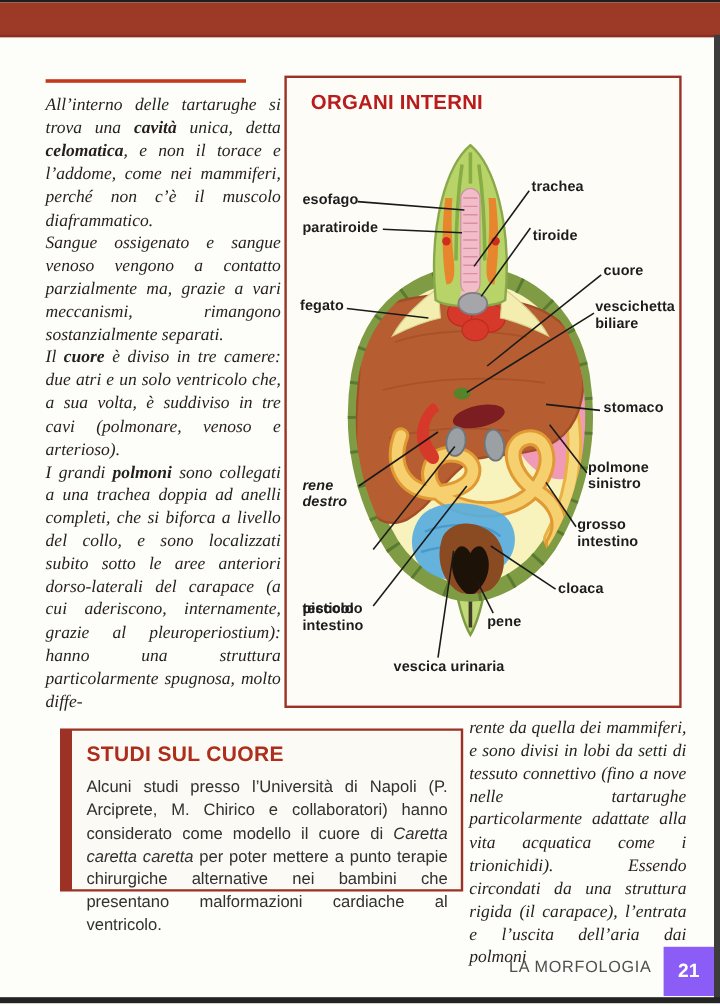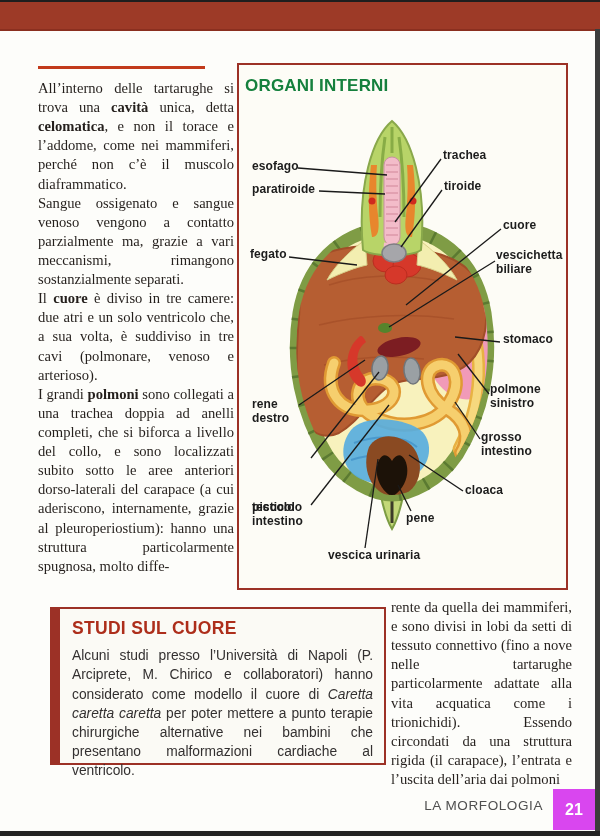--- a/index.html
+++ b/index.html
@@ -10,50 +10,50 @@
           border-bottom:2px solid #8a2f1f;}
   .edge-right{position:absolute;left:595px;top:29px;width:5px;height:803px;background:#3c3c3c;}
   .edge-bottom{position:absolute;left:0;top:831px;width:600px;height:5px;background:#232323;}
 
   
   .leftcol{position:absolute;left:38px;top:62px;width:196px;}
   .h-main{font:bold 18px/1.1 "Liberation Sans",sans-serif;letter-spacing:-0.4px;color:#181512;}
   .h-rule{width:167px;height:3px;background:#c23a1b;margin-top:4px;margin-bottom:10px;}
   .serif-text{font-family:"Liberation Serif",serif;font-size:14.6px;line-height:1.31;
               color:#241f1c;text-align:justify;}
-  .serif-text p{margin:0;}
+  .serif-text p{margin:0;font-style:italic;}
   .b{font-weight:bold;}
   .i{font-style:italic;}
 
   
   .diagram-box{position:absolute;left:237px;top:63px;width:327px;height:523px;
                border:2px solid #9c3126;background:#fdfcf6;}
-  .diagram-title{position:absolute;left:6px;top:11px;
+  .diagram-title{position:absolute;left:20px;top:11px;
                  font:bold 17px/1.12 "Liberation Sans",sans-serif;letter-spacing:0.2px;
-                 color:#15803d;}
+                 color:#b91c1c;}
   .fig{position:absolute;left:0;top:0;width:327px;height:523px;}
   .fig svg{position:absolute;left:0;top:0;}
   .dlabel{position:absolute;font:bold 12px/1.15 "Liberation Sans",sans-serif;
           color:#1c1c1c;letter-spacing:0.1px;}
 
   
-  .studi-box{position:absolute;left:50px;top:607px;width:336px;height:158px;box-sizing:border-box;
+  .studi-box{position:absolute;left:50px;top:607px;width:336px;height:136px;box-sizing:border-box;
              border:2px solid #9c3126;border-left:10px solid #9c3126;background:#fbfaf5;}
   .studi-title{margin:10px 14px 6px 12px;font:bold 17.5px/1.1 "Liberation Sans",sans-serif;
                letter-spacing:0.3px;color:#ad2e1b;}
   .studi-text{margin:8px 11px 0 12px;font:13.8px/1.39 "Liberation Sans",sans-serif;
               color:#333030;text-align:justify;}
 
   
   .rightcol{position:absolute;left:391px;top:598px;width:181px;}
 
   
   .footer-section{position:absolute;right:57px;top:799px;font:13.5px/1 "Liberation Sans",sans-serif;
                   letter-spacing:0.6px;color:#4f4f4f;}
-  .pagenum-box{position:absolute;left:553px;top:789px;width:42px;height:41px;background:#d946ef;
+  .pagenum-box{position:absolute;left:553px;top:789px;width:42px;height:41px;background:#8b5cf6;
                display:flex;align-items:center;justify-content:center;}
   .pagenum{font:bold 16px/1 "Liberation Sans",sans-serif;color:#ffffff;}
 </style>
 </head>
 <body>
 
 <div class="page">
 
   <div class="edge-top"></div>
   <div class="topbar"></div>
@@ -166,26 +166,26 @@
           <line x1="224" y1="426" x2="170" y2="390"></line>
           <line x1="72" y1="440" x2="150" y2="340"></line>
           <line x1="172" y1="446" x2="159" y2="420"></line>
           <line x1="126" y1="483" x2="139" y2="394"></line>
         </g>
       </svg>
 
       <div class="dlabel" style="left:13px;top:95px;">esofago</div>
       <div class="dlabel" style="left:13px;top:118px;">paratiroide</div>
       <div class="dlabel" style="left:204px;top:84px;">trachea</div>
-      <div class="dlabel" style="left:205px;top:115px;text-align:right;">tiroide</div>
+      <div class="dlabel" style="left:205px;top:125px;text-align:right;">tiroide</div>
       <div class="dlabel" style="left:11px;top:183px;">fegato</div>
       <div class="dlabel" style="left:264px;top:154px;">cuore</div>
       <div class="dlabel" style="left:257px;top:184px;width:70px;">vescichetta biliare</div>
       <div class="dlabel" style="left:264px;top:268px;">stomaco</div>
-      <div class="dlabel" style="left:13px;top:333px;width:46px;">rene destro</div>
+      <div class="dlabel" style="left:13px;top:333px;width:46px;font-style:italic;">rene destro</div>
       <div class="dlabel" style="left:251px;top:318px;width:66px;">polmone sinistro</div>
       <div class="dlabel" style="left:242px;top:366px;width:64px;">grosso intestino</div>
       <div class="dlabel" style="left:13px;top:388px;margin-top:48px;">testicolo</div>
       <div class="dlabel" style="left:226px;top:419px;">cloaca</div>
       <div class="dlabel" style="left:13px;top:436px;width:60px;">piccolo intestino</div>
       <div class="dlabel" style="left:167px;top:447px;">pene</div>
       <div class="dlabel" style="left:89px;top:484px;width:130px;">vescica urinaria</div>
     </div>
   </div>
 

